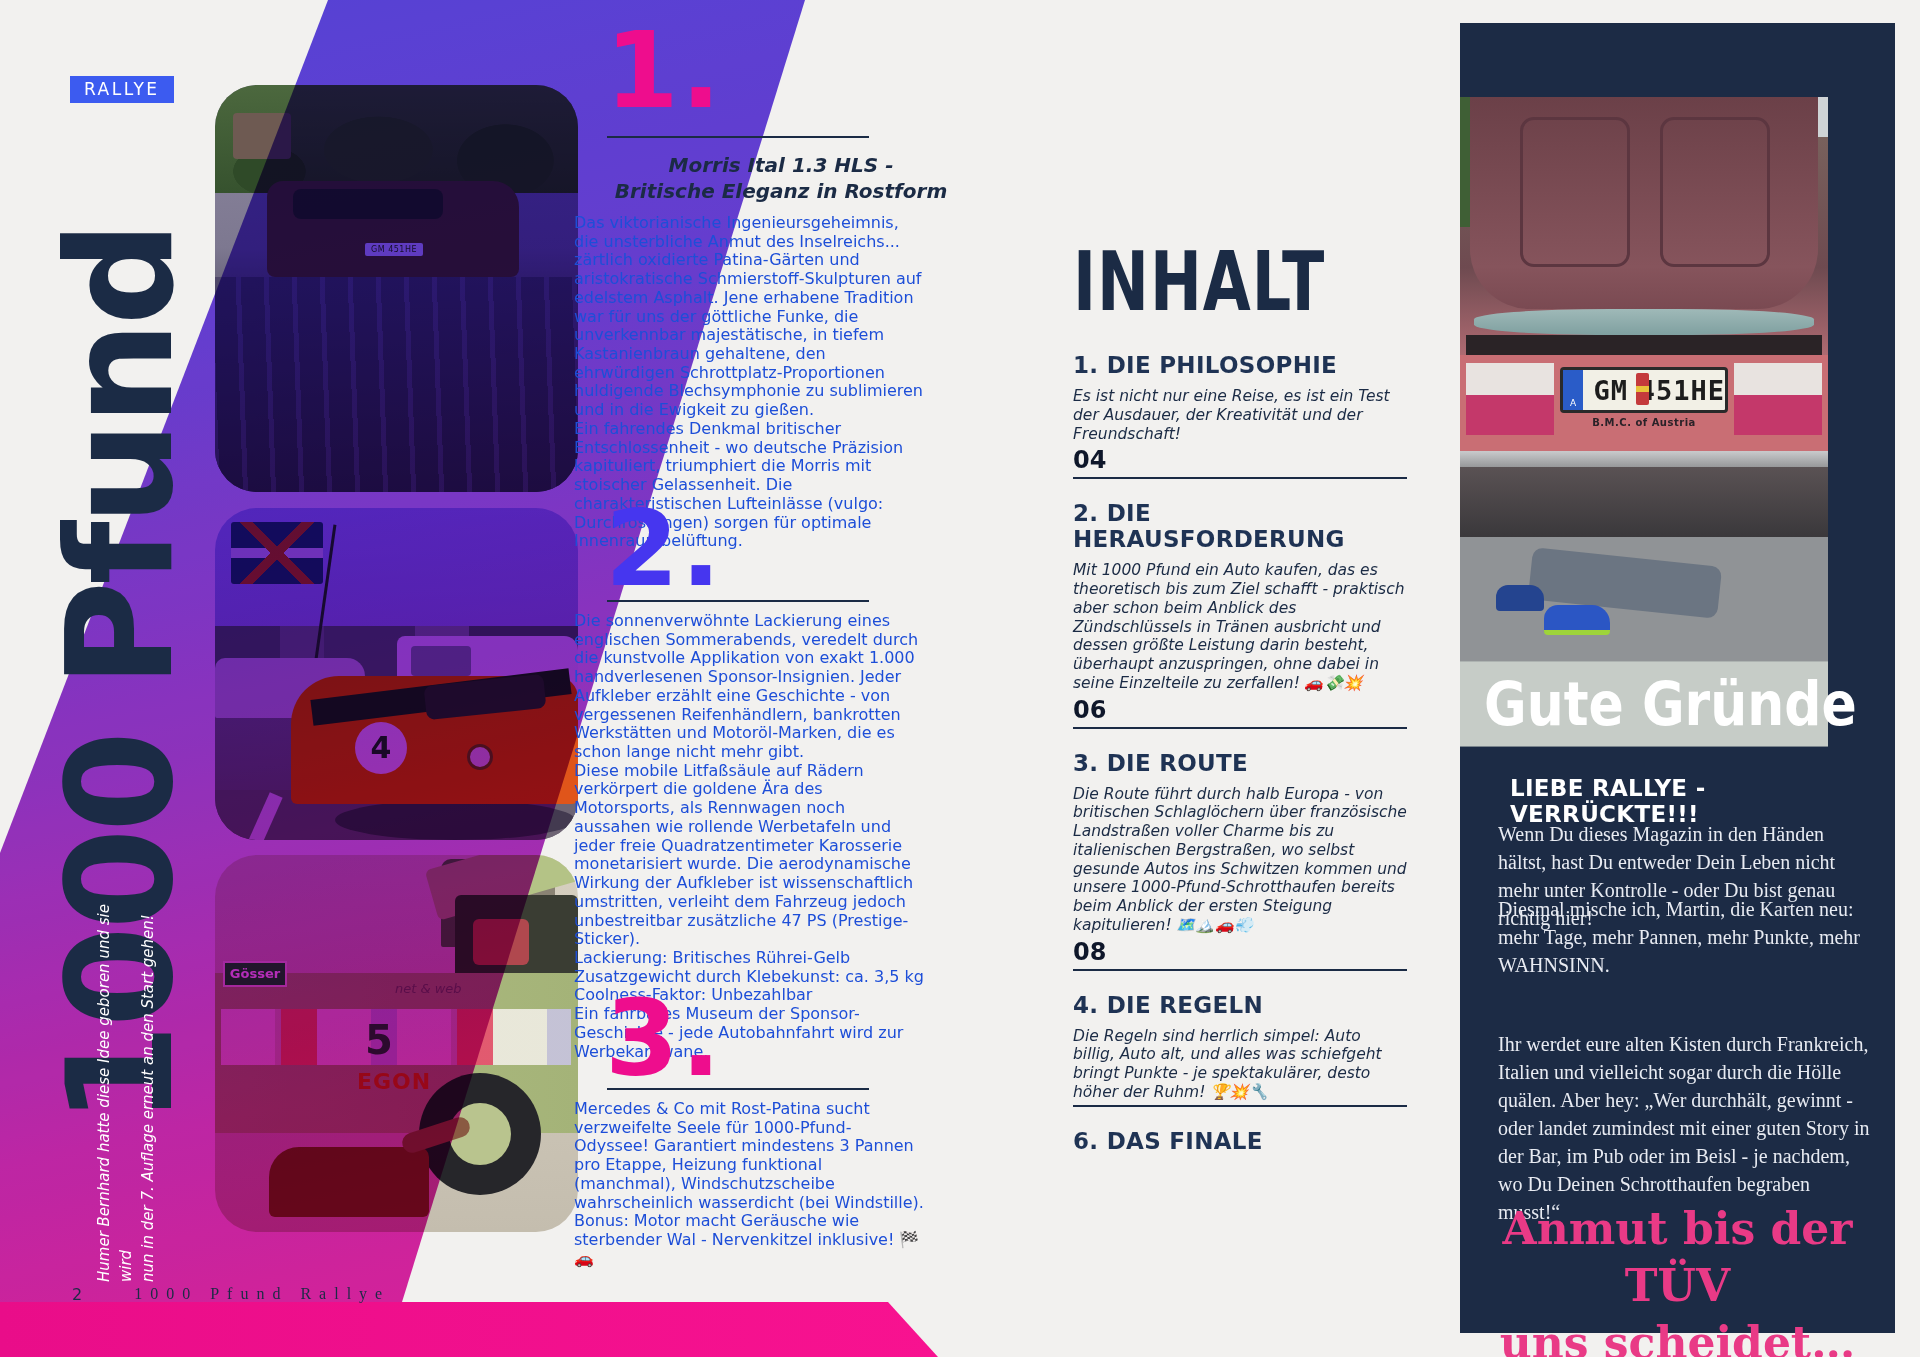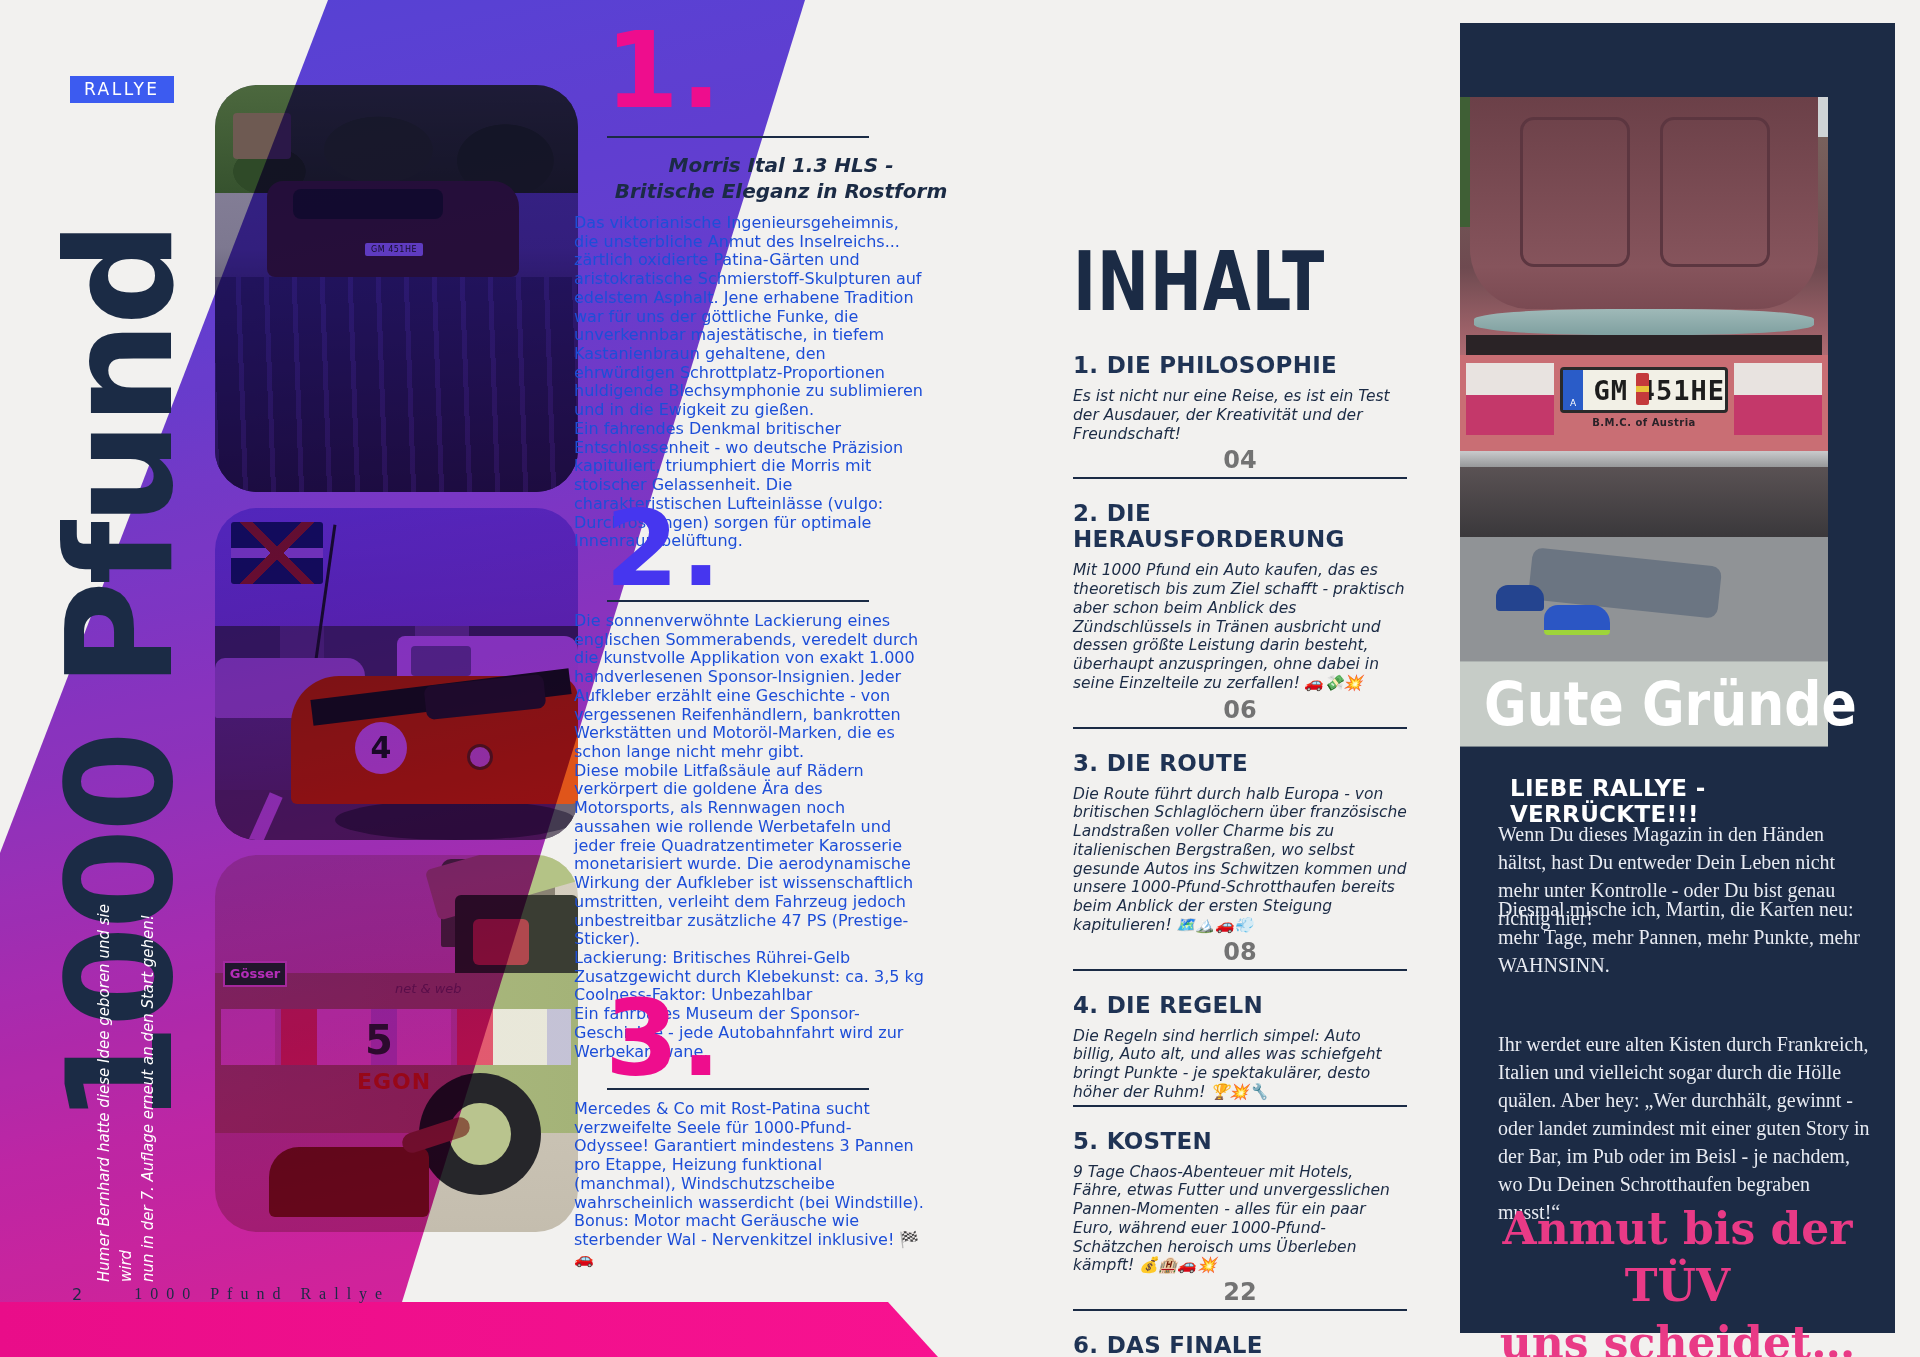--- a/index.html
+++ b/index.html
@@ -97,21 +97,21 @@
   .mbody { left:574px; width:350px; color:#1d4ed8; font-size:16px; line-height:1.17; white-space:pre-line; }
   .mb1 { top:214px; } .mb2 { top:612px; } .mb3 { top:1100px; }
 
   
   .inhalt-title { left:1073px; top:233px; z-index:4; color:#1b2b45; font-size:62px; font-weight:900;
       letter-spacing:1px; transform:scaleY(1.32); transform-origin:0 0; }
   .inhalt { left:1073px; top:352px; width:334px; z-index:4; }
   .it { margin-bottom:21px; }
   .it-title { color:#1f3354; font-size:23px; font-weight:700; letter-spacing:.3px; }
   .it-body { margin-top:9px; color:#1b2b45; font-size:15.5px; font-style:italic; line-height:1.21; }
-  .it-page { text-align:center; color:#737373; font-size:24px; font-weight:bold; margin-top:3px; }
+  .it-page { text-align:left; color:#0f172a; font-size:24px; font-weight:bold; margin-top:3px; }
   .it-rule { border-top:2px solid #1b2b45; margin-top:3px; }
 
   
   .panel { left:1460px; top:23px; width:435px; height:1310px; background:#1c2b45; z-index:4; }
   .rphoto { left:0; top:74px; width:368px; height:568px; overflow:hidden;
       background:linear-gradient(180deg,#7b6860 0%,#6e4a50 30%,#c97880 52%,#55504e 62%,#909396 75%,#8b8e91 100%); }
   .rp-trees{ left:0; top:0; width:42px; height:130px; background:#3f5f35; }
   .rp-sky  { left:300px; top:0; width:68px; height:40px; background:#cfd4d6; }
   .rp-trunk{ left:10px; top:0; width:348px; height:212px; background:linear-gradient(180deg,#6b4048,#86545c 80%,#7a4a52);
       border-radius:0 0 60px 60px; }
@@ -255,26 +255,20 @@
       <div class="it-page">08</div>
       <div class="it-rule"></div>
     </div>
     <div class="it">
       <div class="it-title">4. DIE REGELN</div>
       <div class="it-body">Die Regeln sind herrlich simpel: Auto billig, Auto alt, und alles was schiefgeht bringt Punkte - je spektakulärer, desto höher der Ruhm! 🏆💥🔧</div>
       <div class="it-page"></div>
       <div class="it-rule"></div>
     </div>
     <div class="it">
-      <div class="it-title">5. KOSTEN</div>
-      <div class="it-body">9 Tage Chaos-Abenteuer mit Hotels, Fähre, etwas Futter und unvergesslichen Pannen-Momenten - alles für ein paar Euro, während euer 1000-Pfund-Schätzchen heroisch ums Überleben kämpft! 💰🏨🚗💥</div>
-      <div class="it-page">22</div>
-      <div class="it-rule"></div>
-    </div>
-    <div class="it">
       <div class="it-title">6. DAS FINALE</div>
 
     </div>
   </div>
 
   <div class="ab panel">
     <div class="ab rphoto">
       <div class="ab rp-trees"></div>
       <div class="ab rp-sky"></div>
       <div class="ab rp-trunk"></div>

